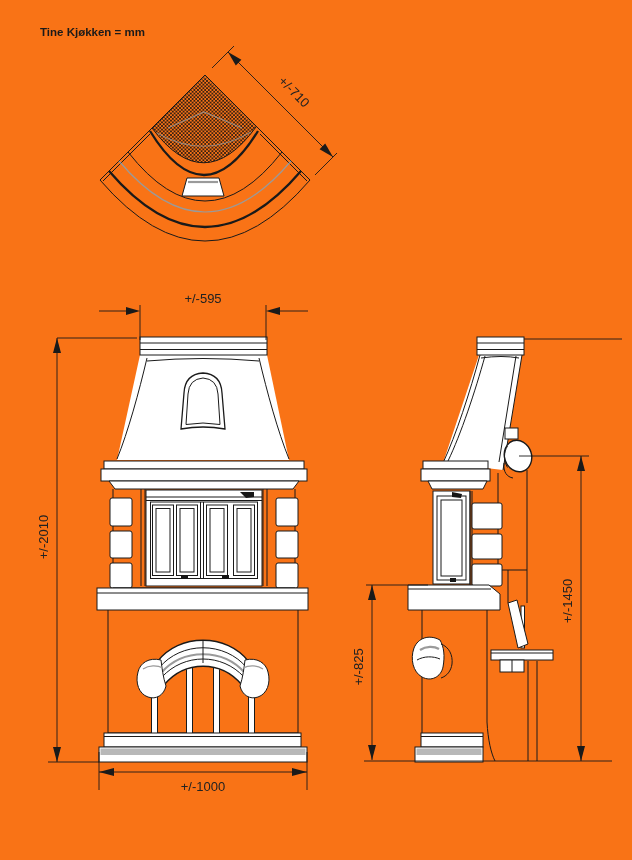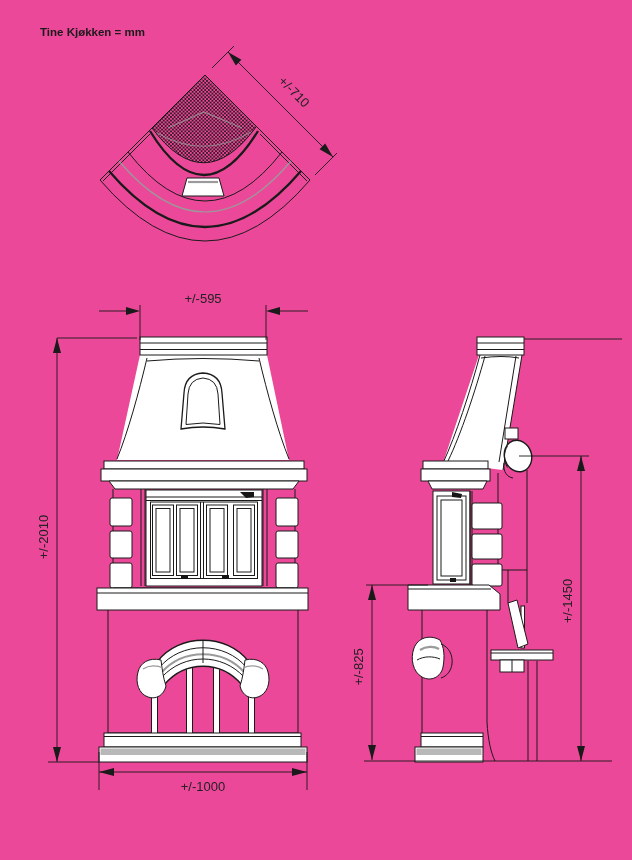--- a/index.html
+++ b/index.html
@@ -1,16 +1,16 @@
 <!DOCTYPE html>
 <html><head>
 <meta charset="utf-8">
 <style>
   html,body{margin:0;padding:0;background:#ffffff;}
-  .page{position:relative;width:632px;height:860px;background:#ec4899;overflow:hidden;
+  .page{position:relative;width:632px;height:860px;background:#f97316;overflow:hidden;
         font-family:"Liberation Sans",sans-serif;}
   .title{position:absolute;left:40px;top:26px;font-size:11.5px;font-weight:bold;color:#1a1a1a;}
   svg{position:absolute;left:0;top:0;}
   .ln{stroke:#1a1a1a;stroke-width:1;fill:none;}
   .ln12{stroke:#1a1a1a;stroke-width:1.3;fill:none;}
   .ln2{stroke:#1a1a1a;stroke-width:2.3;fill:none;}
   .lngray{stroke:#9a9a9a;stroke-width:1.2;fill:none;}
   .lngray2{stroke:#9a9a9a;stroke-width:2.2;fill:none;}
   .wf{fill:#ffffff;stroke:#1a1a1a;stroke-width:1;}
   .wf14{fill:#ffffff;stroke:#1a1a1a;stroke-width:1.4;}

